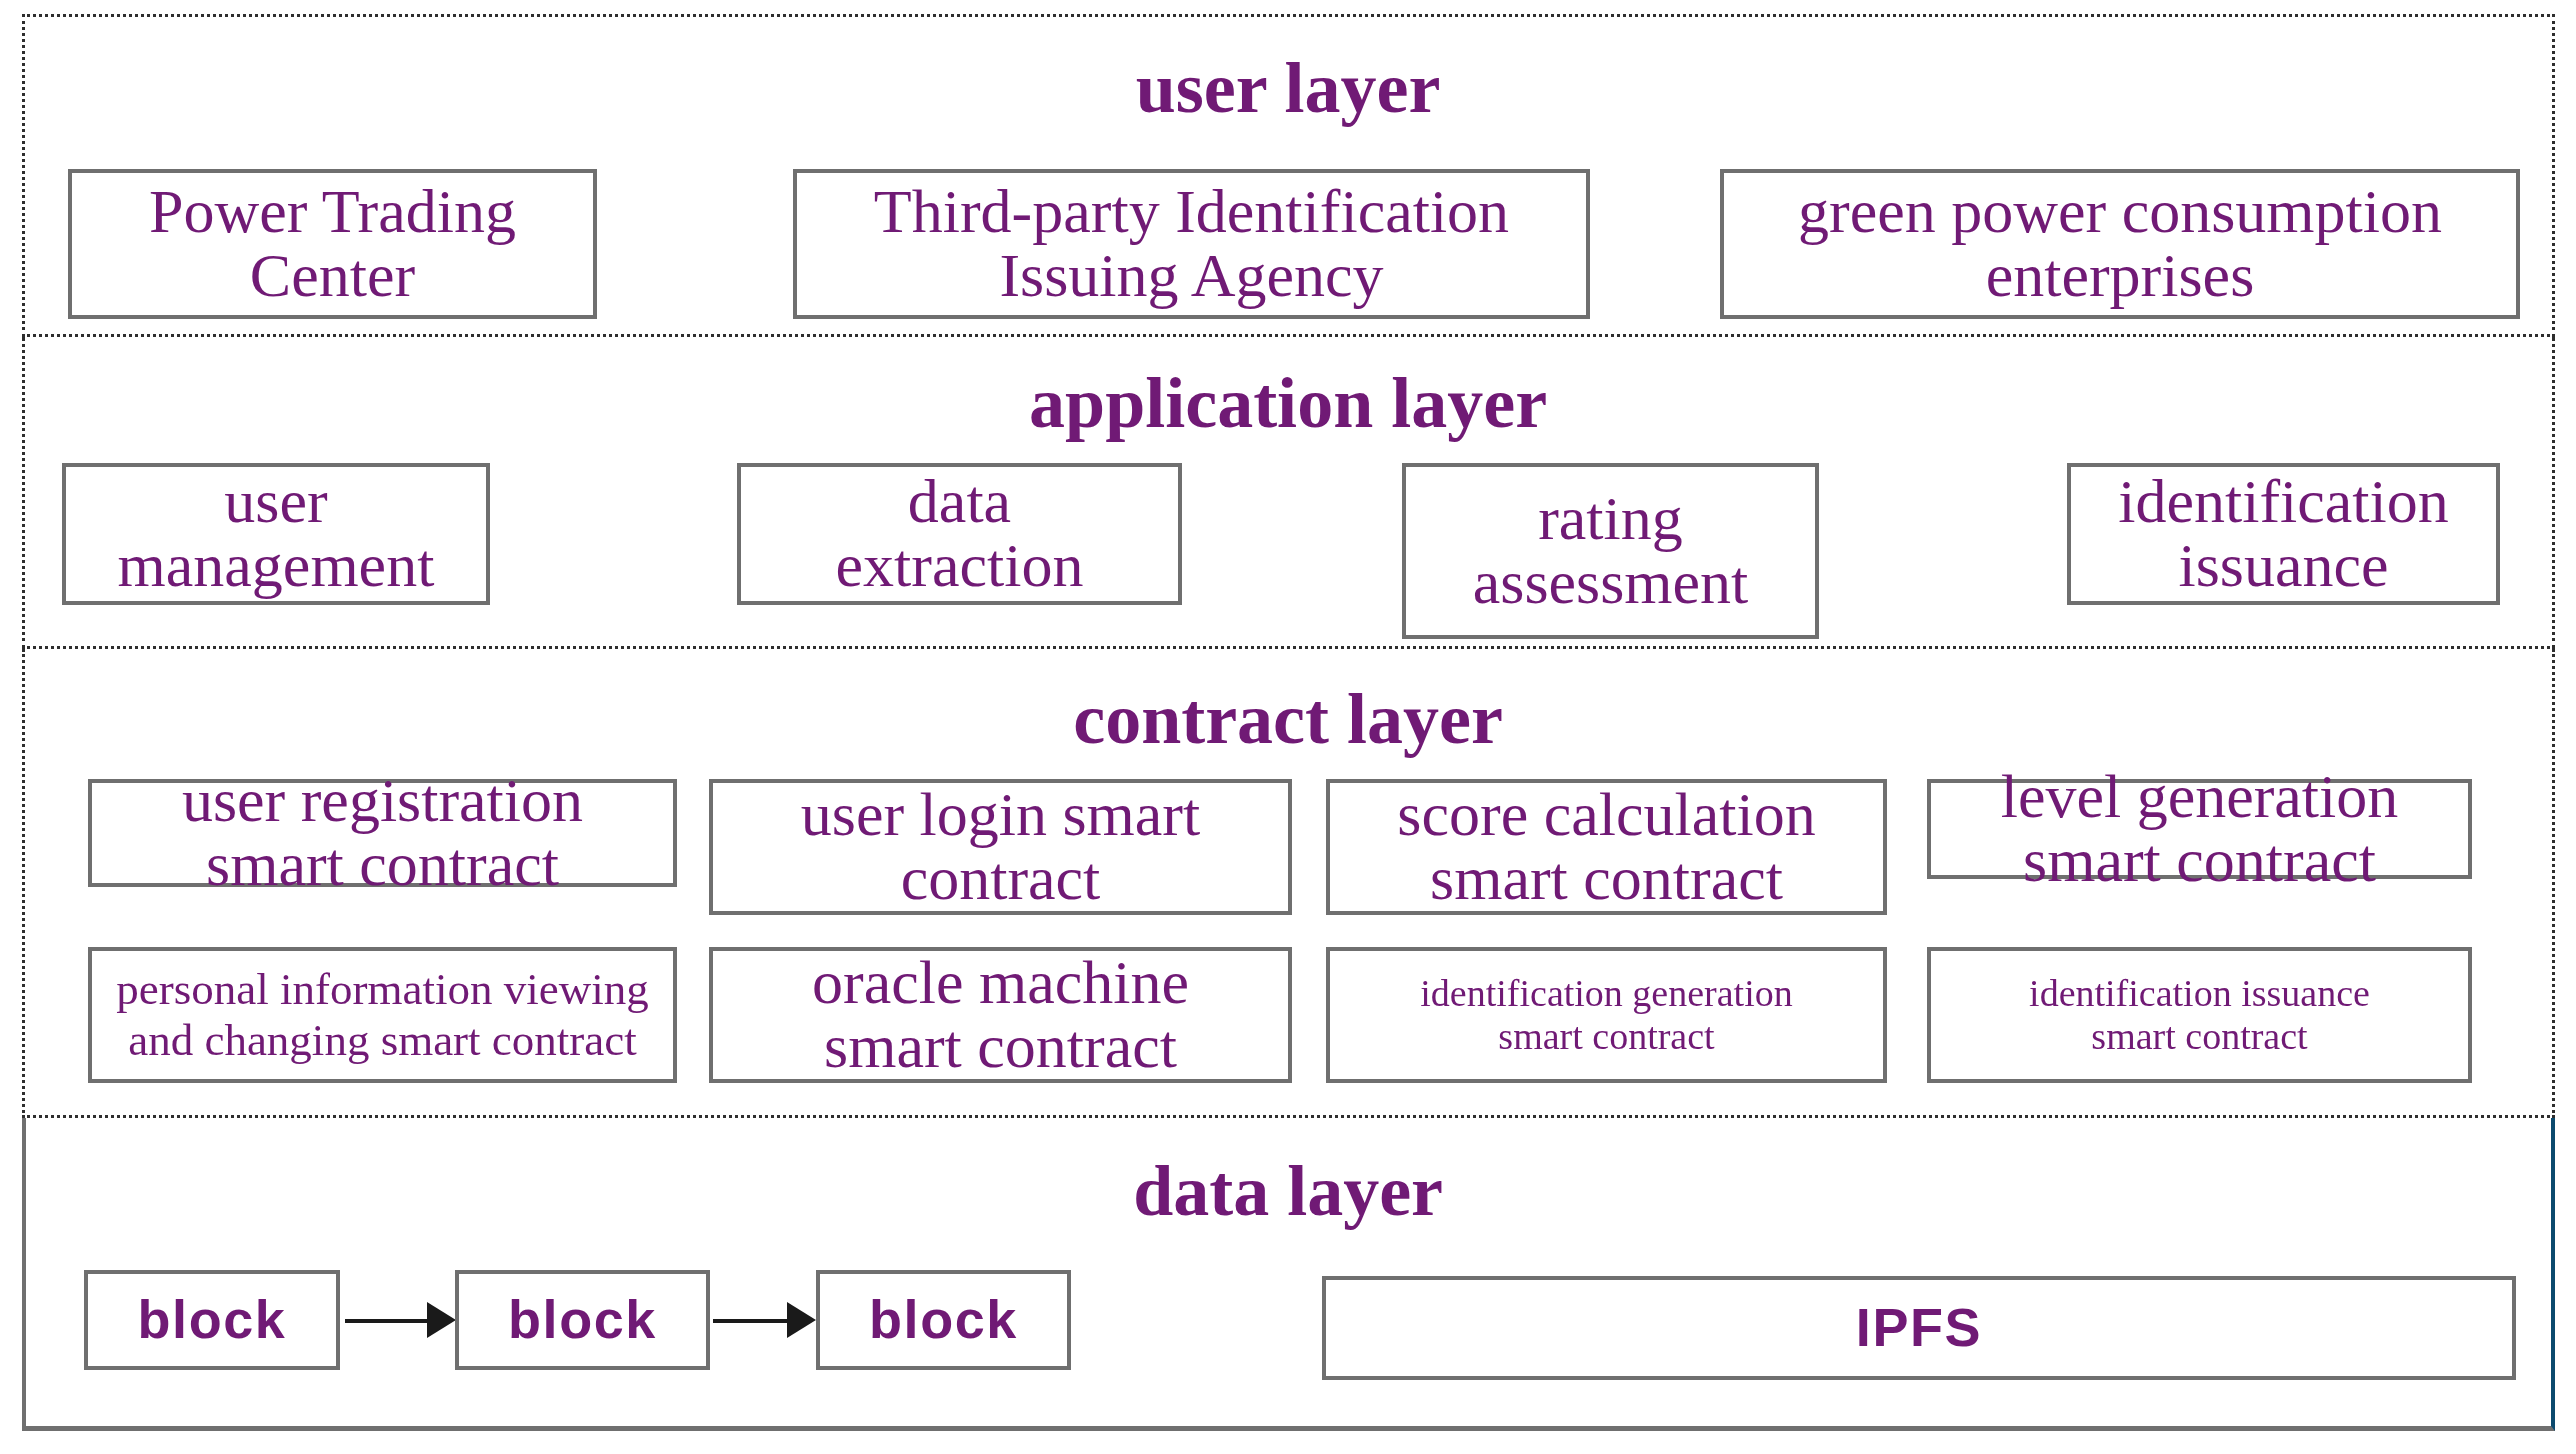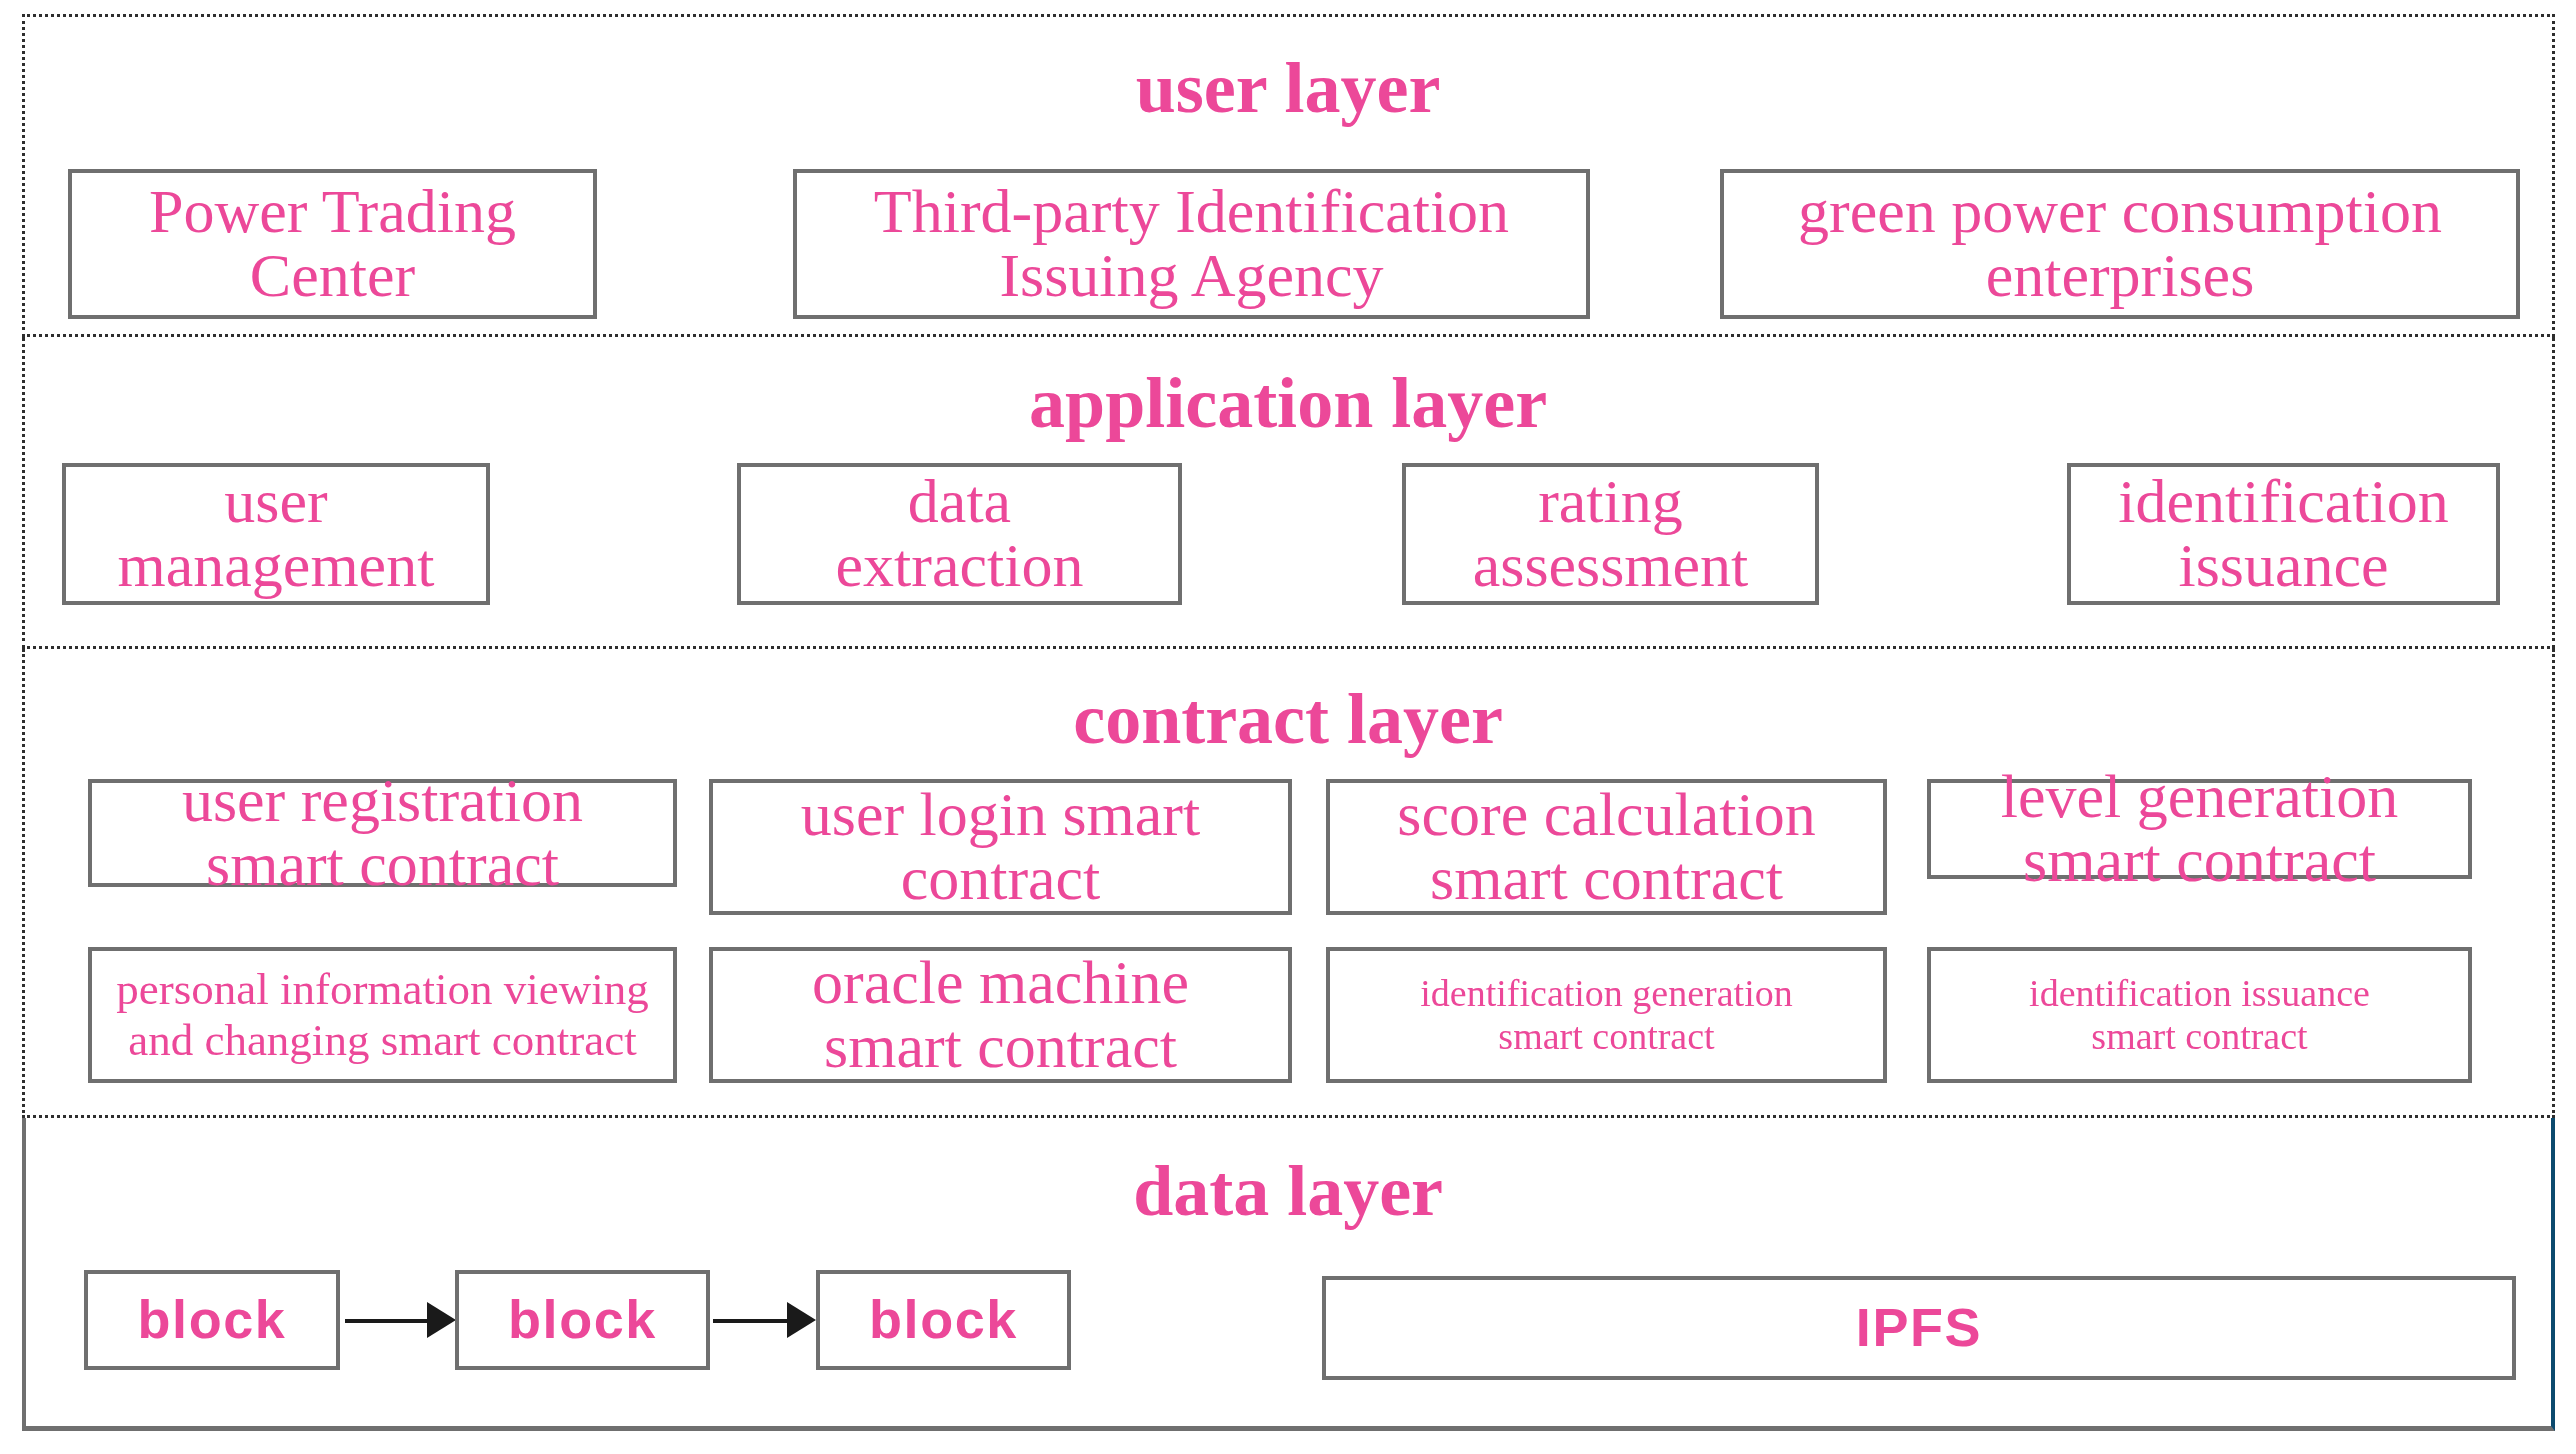--- a/index.html
+++ b/index.html
@@ -2,21 +2,21 @@
 <html style="font-size:13px"><head>
 <meta charset="utf-8">
 <style>
   html, body { margin: 0; padding: 0; background: #ffffff; }
   .figure {
     position: relative;
     width: 2576px;
     height: 1454px;
     background: #ffffff;
     font-family: "Liberation Serif", "DejaVu Serif", serif;
-    color: #ec4899;
+    color: #701a75;
     overflow: hidden;
   }
   
   .band { position: absolute; left: 21.6px; width: 2533px; box-sizing: border-box; }
   .band-user     { top: 13.6px;   height: 323px; border: 3.2px dotted #2e2e2e; }
   .band-app      { top: 337px;  height: 312px; border: 3.2px dotted #2e2e2e; border-top: none; }
   .band-contract { top: 649px;  height: 469px; border: 3.2px dotted #2e2e2e; border-top: none; }
   .band-data     { top: 1118px; height: 313px;
                    border-left: 4px solid #6f6f6f; border-right: 4px solid #0c4a6e;
                    border-bottom: 5.6px solid #6f6f6f; }
@@ -80,21 +80,21 @@
 Center</div>
   <div class="box" style="left:761px; top:169px; width:797px; height:150px;margin-left:32px;">Third-party Identification
 Issuing Agency</div>
   <div class="box" style="left:1720px; top:169px; width:800px; height:150px;">green power consumption
 enterprises</div>
 
   <div class="box" style="left:62px; top:463px; width:428px; height:142px;">user
 management</div>
   <div class="box" style="left:737px; top:463px; width:445px; height:142px;">data
 extraction</div>
-  <div class="box" style="left:1402px; top:463px; width:417px; height:142px;">rating
+  <div class="box" style="left:1402px; top:463px; width:417px; height:176px;">rating
 assessment</div>
   <div class="box" style="left:2067px; top:463px; width:433px; height:142px;">identification
 issuance</div>
 
   <div class="box" style="left:88px; top:779px; width:589px; height:108px;">user registration
 smart contract</div>
   <div class="box" style="left:709px; top:779px; width:583px; height:136px;">user login smart
 contract</div>
   <div class="box" style="left:1326px; top:779px; width:561px; height:136px;">score calculation
 smart contract</div>

